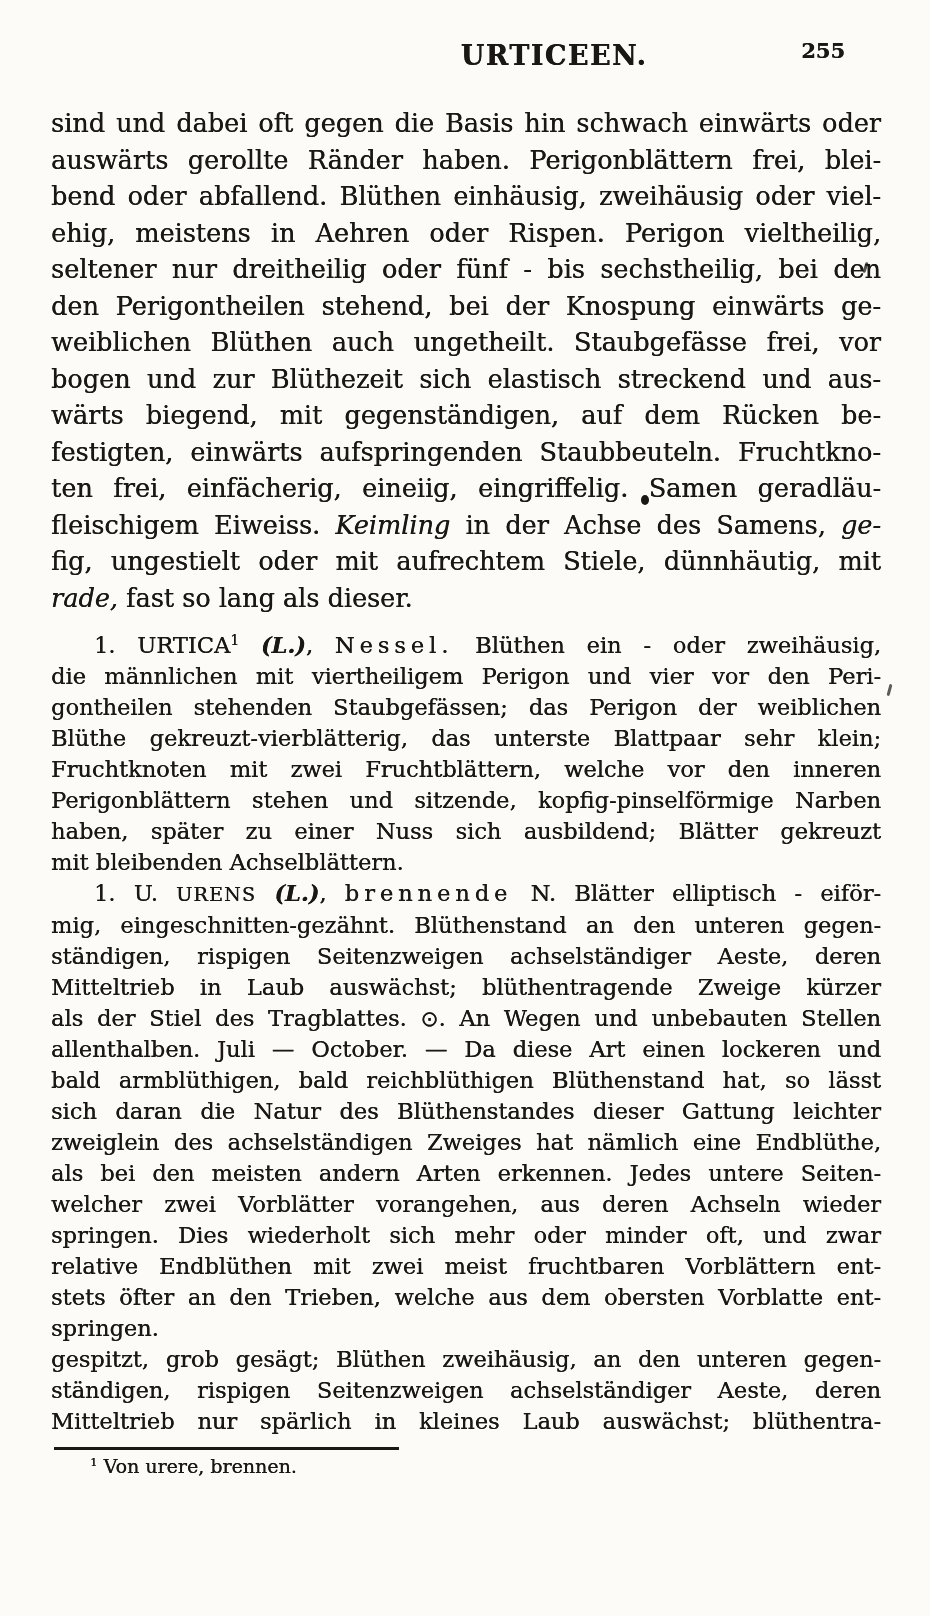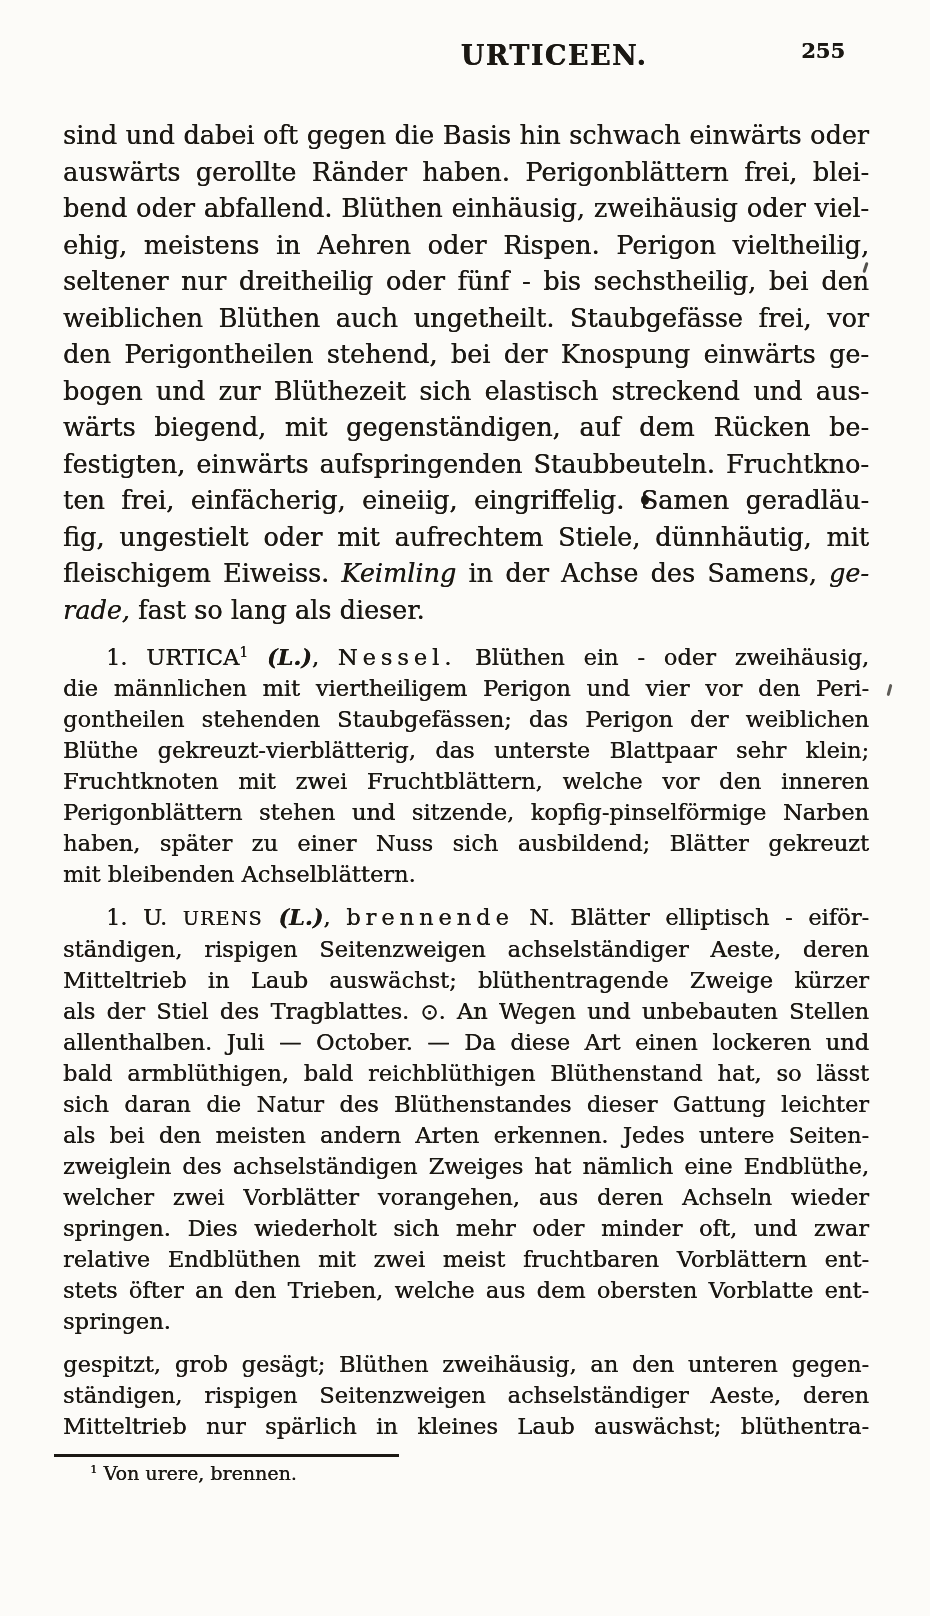--- a/index.html
+++ b/index.html
@@ -28,21 +28,21 @@
   .page-title{
     position:absolute;top:40px;left:calc(50% + 88px);
     transform:translateX(-50%);
     font-size:27px;letter-spacing:1.5px;font-weight:700;
     white-space:nowrap;
   }
   .page-number{
     position:absolute;top:38px;right:36px;
     font-size:21px;font-weight:700;
   }
-  .para{margin:12px;}
+  .para{margin:0;}
   .para.intro{font-size:25.5px;line-height:36.5px;}
   .para.species{font-size:22.5px;line-height:31px;}
   .para.gap-before{margin-top:14px;}
   .line{
     text-align:justify;
     text-align-last:justify;
     white-space:normal;
   }
   .line.flush{text-align-last:left;}
   .line.indent{text-indent:43px;}
@@ -77,50 +77,51 @@
       <div class="page-number">255</div>
     </div>
 
     <div id="page-body">
         <div class="para intro">
           <div class="line"><span>sind und dabei oft gegen die Basis hin schwach einwärts oder</span></div>
           <div class="line"><span>auswärts gerollte Ränder haben. Perigonblättern frei, blei-</span></div>
           <div class="line"><span>bend oder abfallend. Blüthen einhäusig, zweihäusig oder viel-</span></div>
           <div class="line"><span>ehig, meistens in Aehren oder Rispen. Perigon vieltheilig,</span></div>
           <div class="line"><span>seltener nur dreitheilig oder fünf - bis sechstheilig, bei den</span></div>
+          <div class="line"><span>den Perigontheilen stehend, bei der Knospung einwärts ge-</span></div>
           <div class="line"><span>weiblichen Blüthen auch ungetheilt. Staubgefässe frei, vor</span></div>
-          <div class="line"><span>den Perigontheilen stehend, bei der Knospung einwärts ge-</span></div>
           <div class="line"><span>bogen und zur Blüthezeit sich elastisch streckend und aus-</span></div>
           <div class="line"><span>wärts biegend, mit gegenständigen, auf dem Rücken be-</span></div>
           <div class="line"><span>festigten, einwärts aufspringenden Staubbeuteln. Fruchtkno-</span></div>
           <div class="line"><span>ten frei, einfächerig, eineiig, eingriffelig. Samen geradläu-</span></div>
+          <div class="line"><span>fleischigem Eiweiss. </span><span class="it">Keimling</span><span> in der Achse des Samens, </span><span class="it">ge-</span></div>
           <div class="line"><span>fig, ungestielt oder mit aufrechtem Stiele, dünnhäutig, mit</span></div>
-          <div class="line"><span>fleischigem Eiweiss. </span><span class="it">Keimling</span><span> in der Achse des Samens, </span><span class="it">ge-</span></div>
           <div class="line flush"><span class="it">rade,</span><span> fast so lang als dieser.</span></div>
         </div>
         <div class="para species gap-before">
           <div class="line indent"><span>1. URTICA</span><span class="sup">1</span><span> </span><span class="bi">(L.)</span><span>, </span><span class="sp">Nessel.</span><span> Blüthen ein - oder zweihäusig,</span></div>
           <div class="line"><span>die männlichen mit viertheiligem Perigon und vier vor den Peri-</span></div>
           <div class="line"><span>gontheilen stehenden Staubgefässen; das Perigon der weiblichen</span></div>
           <div class="line"><span>Blüthe gekreuzt-vierblätterig, das unterste Blattpaar sehr klein;</span></div>
           <div class="line"><span>Fruchtknoten mit zwei Fruchtblättern, welche vor den inneren</span></div>
           <div class="line"><span>Perigonblättern stehen und sitzende, kopfig-pinselförmige Narben</span></div>
           <div class="line"><span>haben, später zu einer Nuss sich ausbildend; Blätter gekreuzt</span></div>
           <div class="line flush"><span>mit bleibenden Achselblättern.</span></div>
         </div>
         <div class="para species">
           <div class="line indent"><span>1. U. </span><span class="sc">URENS</span><span> </span><span class="bi">(L.)</span><span>, </span><span class="sp">brennende</span><span> N. Blätter elliptisch - eiför-</span></div>
+          <div class="line"><span>mig, eingeschnitten-gezähnt. Blüthenstand an den unteren gegen-</span></div>
           <div class="line"><span>ständigen, rispigen Seitenzweigen achselständiger Aeste, deren</span></div>
           <div class="line"><span>Mitteltrieb in Laub auswächst; blüthentragende Zweige kürzer</span></div>
           <div class="line"><span>als der Stiel des Tragblattes. </span><span class="sym">⊙</span><span>. An Wegen und unbebauten Stellen</span></div>
           <div class="line"><span>allenthalben. Juli — October. — Da diese Art einen lockeren und</span></div>
           <div class="line"><span>bald armblüthigen, bald reichblüthigen Blüthenstand hat, so lässt</span></div>
           <div class="line"><span>sich daran die Natur des Blüthenstandes dieser Gattung leichter</span></div>
+          <div class="line"><span>zweiglein des achselständigen Zweiges hat nämlich eine Endblüthe,</span></div>
           <div class="line"><span>als bei den meisten andern Arten erkennen. Jedes untere Seiten-</span></div>
-          <div class="line"><span>zweiglein des achselständigen Zweiges hat nämlich eine Endblüthe,</span></div>
           <div class="line"><span>welcher zwei Vorblätter vorangehen, aus deren Achseln wieder</span></div>
           <div class="line"><span>springen. Dies wiederholt sich mehr oder minder oft, und zwar</span></div>
           <div class="line"><span>relative Endblüthen mit zwei meist fruchtbaren Vorblättern ent-</span></div>
           <div class="line"><span>stets öfter an den Trieben, welche aus dem obersten Vorblatte ent-</span></div>
           <div class="line flush"><span>springen.</span></div>
         </div>
         <div class="para species">
           <div class="line"><span>gespitzt, grob gesägt; Blüthen zweihäusig, an den unteren gegen-</span></div>
           <div class="line"><span>ständigen, rispigen Seitenzweigen achselständiger Aeste, deren</span></div>
           <div class="line"><span>Mitteltrieb nur spärlich in kleines Laub auswächst; blüthentra-</span></div>

